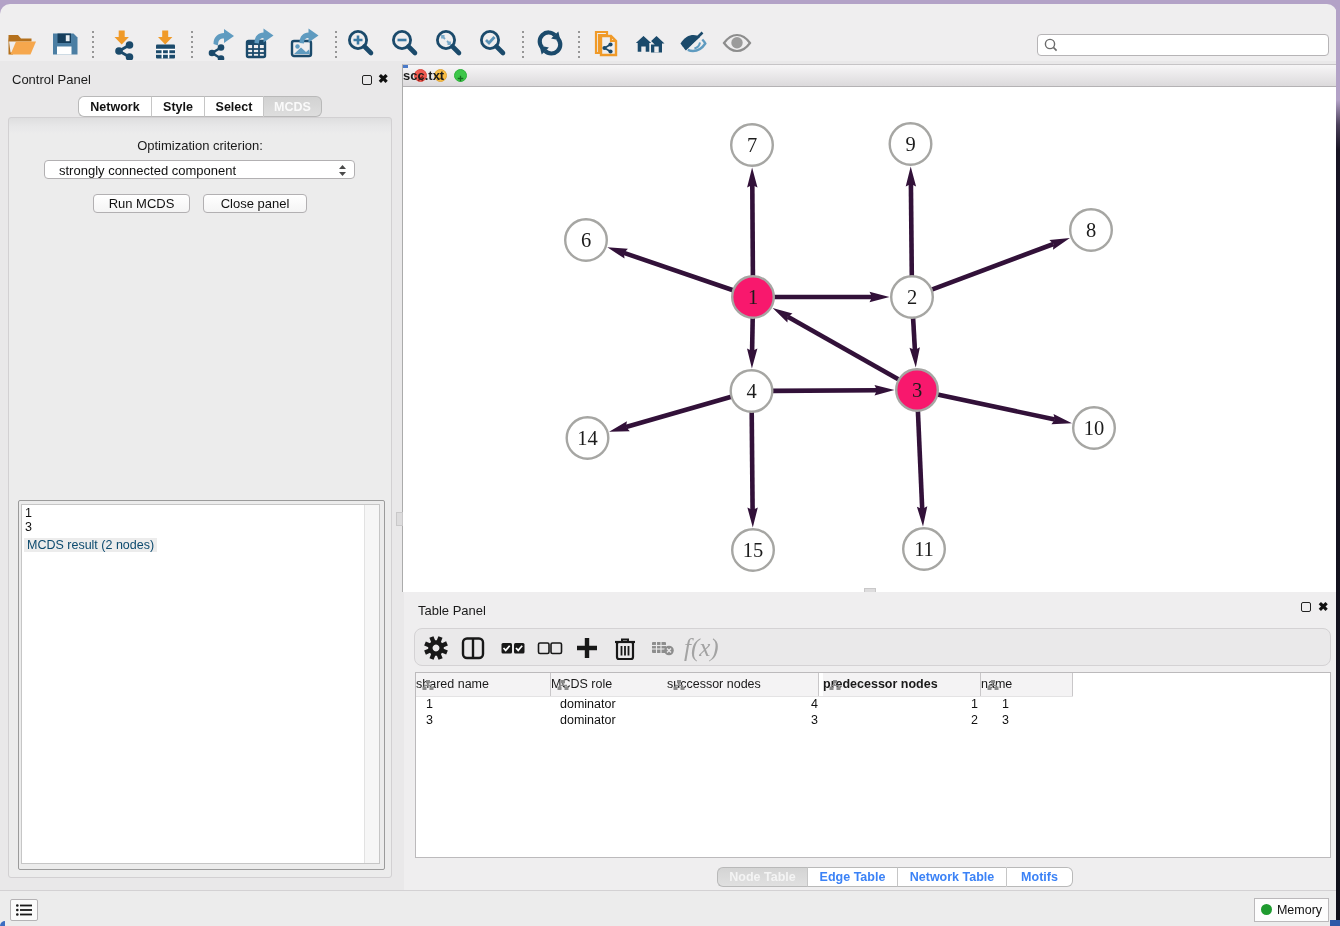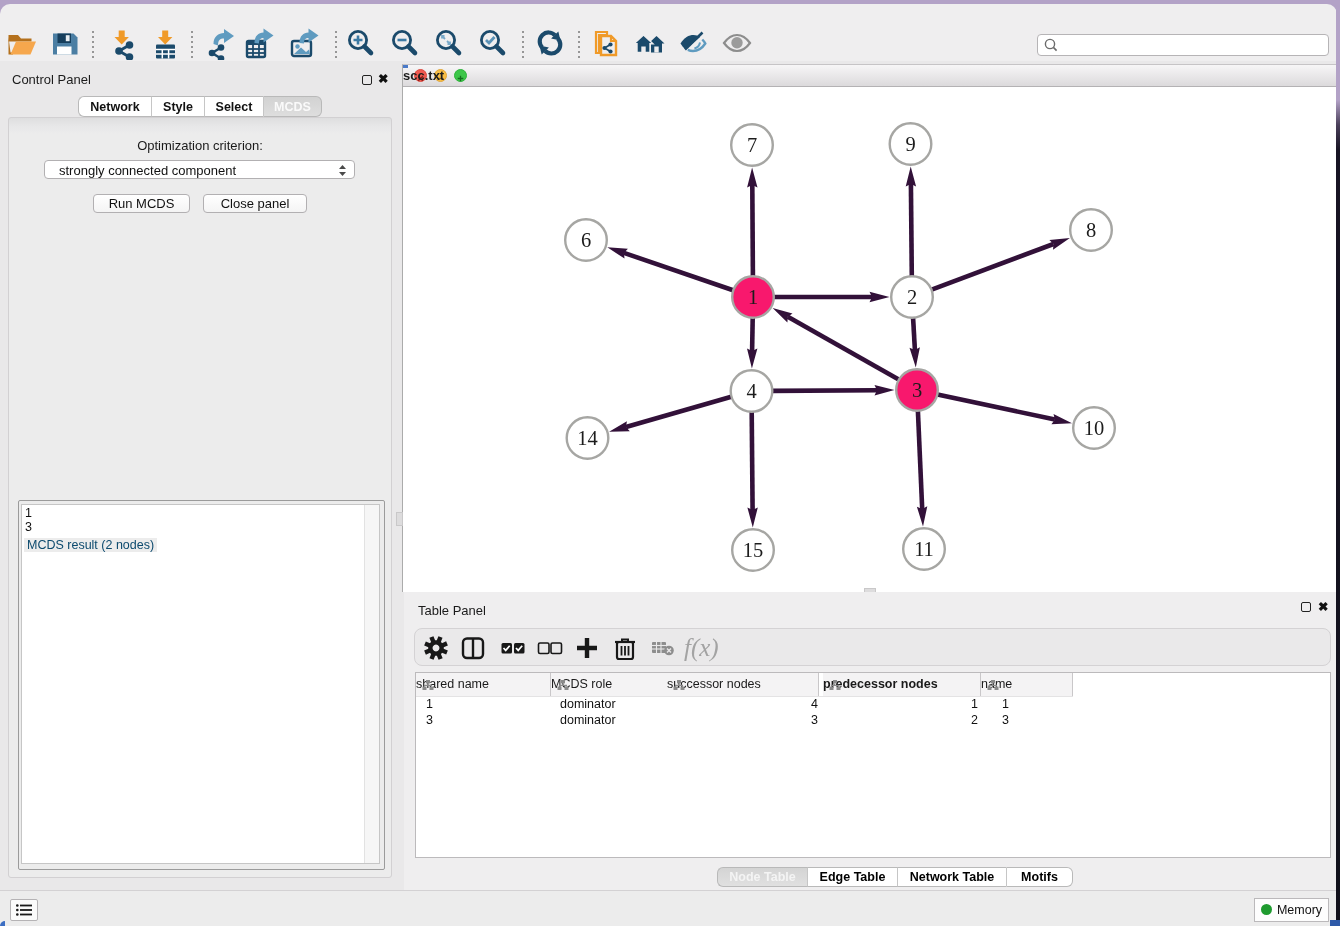--- a/index.html
+++ b/index.html
@@ -44,21 +44,21 @@
 #net-title{top:3px;left:0;width:934px;font-size:13px;font-weight:bold;color:#1c1c1c;}
 
 #tablepanel{left:404px;top:588px;width:933px;height:298px;background:#efeeef;}
 #tp-title{left:14px;top:11px;font-size:13px;color:#1b1b1b;}
 #tp-toolbar{left:10px;top:36px;width:917px;height:38px;background:#eae9ea;border:1px solid #d4d2d4;border-radius:8px;box-sizing:border-box;}
 #tp-table{left:11px;top:80px;width:916px;height:186px;background:#fff;border:1px solid #bcbabc;box-sizing:border-box;}
 .th{position:absolute;top:0;height:23px;background:#f4f3f4;border-right:1px solid #c9c7c9;box-sizing:border-box;
  font-size:12.5px;color:#1a1a1a;text-align:left;line-height:23px;}
 .td{position:absolute;font-size:12.5px;color:#111;}
 #tp-tabs{left:289px;top:275px;height:20px;}
-.btabseg{height:20px;line-height:19px;text-align:center;font-size:12.5px;font-weight:600;color:#000000;
+.btabseg{height:20px;line-height:19px;text-align:center;font-size:12.5px;font-weight:600;color:#3b82f6;
  background:#fff;border-top:1px solid #b9b9b9;border-bottom:1px solid #b9b9b9;display:inline-block;float:left;box-sizing:border-box;}
 
 #statusbar{left:0;top:886px;width:1337px;height:36px;background:#ececec;border-top:1px solid #d3d1d3;}
 #memory-btn{left:1254px;top:7px;width:75px;height:24px;background:#fdfdfd;border:1px solid #bbb9bb;box-sizing:border-box;
  font-size:12.5px;color:#111;text-align:center;line-height:22px;}
 #list-btn{left:10px;top:8px;width:28px;height:22px;background:#fbfbfb;border:1px solid #b5b3b5;box-sizing:border-box;border-radius:2px;}
 </style>
 </head>
 <body>
 <div class="abs" id="desktop-top"></div>

